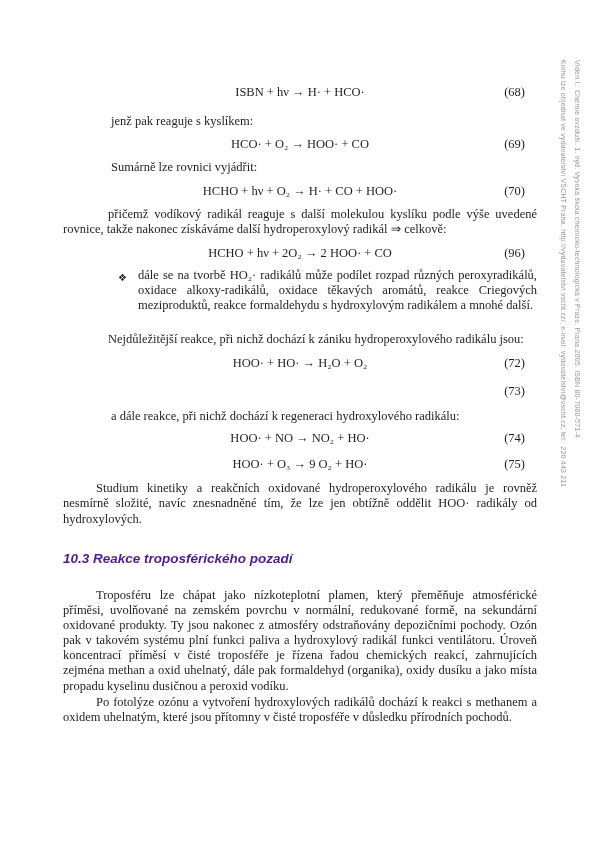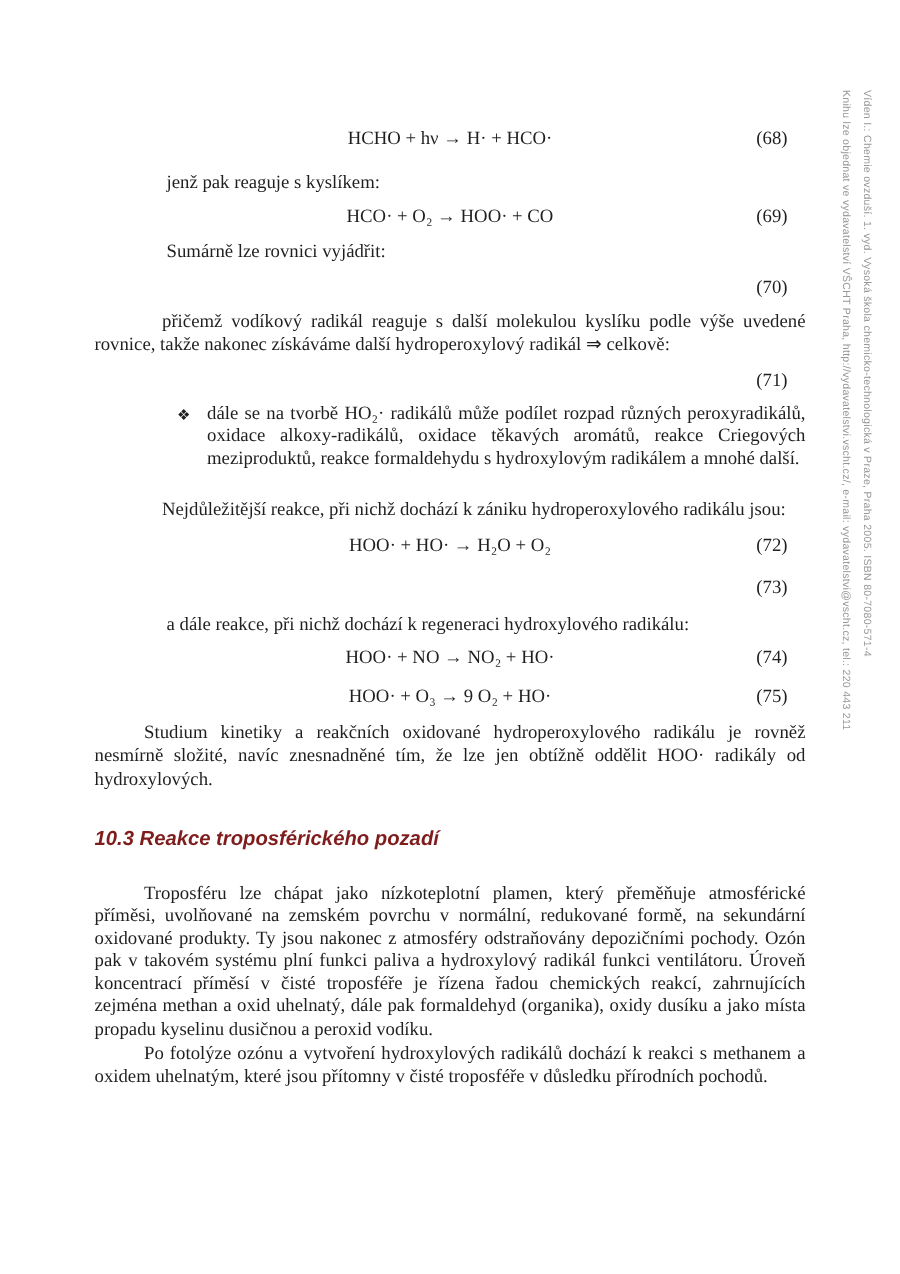--- a/index.html
+++ b/index.html
@@ -70,21 +70,21 @@
     text-align: justify;
   }
   .heading {
     position: absolute;
     left: 0;
     width: 100%;
     font-family: "Liberation Sans", sans-serif;
     font-weight: bold;
     font-style: italic;
     font-size: 13.5px;
-    color: #7f1d1d;
+    color: #4c1d95;
   }
   .sidebar {
     position: absolute;
     top: 60px;
     right: 16px;
     height: 430px;
     writing-mode: vertical-rl;
     font-family: "Liberation Sans", sans-serif;
     font-size: 7px;
     line-height: 14px;
@@ -101,41 +101,43 @@
     font-size: 12px;
   }
 </style>
 </head>
 <body>
 
 <div class="page">
   <div class="content">
 
     <div class="eq" style="top:84px">
-      <span class="eq-f">HCHO + hν → H· + HCO·</span>
+      <span class="eq-f">ISBN + hν → H· + HCO·</span>
       <span class="eq-n">(68)</span>
     </div>
 
     <div class="lead" style="top:114px">jenž pak reaguje s kyslíkem:</div>
 
     <div class="eq" style="top:136px">
       <span class="eq-f">HCO· + O₂ → HOO· + CO</span>
       <span class="eq-n">(69)</span>
     </div>
 
     <div class="lead" style="top:160px">Sumárně lze rovnici vyjádřit:</div>
 
     <div class="eq" style="top:183px">
+      <span class="eq-f">HCHO + hν + O₂ → H· + CO + HOO·</span>
       <span class="eq-n">(70)</span>
     </div>
 
     <div class="para pricemz" style="top:207px">přičemž vodíkový radikál reaguje s další molekulou kyslíku podle výše uvedené rovnice, takže nakonec získáváme další hydroperoxylový radikál ⇒ celkově:</div>
 
     <div class="eq" style="top:245px">
-      <span class="eq-n">(71)</span>
+      <span class="eq-f">HCHO + hν + 2O₂ → 2 HOO· + CO</span>
+      <span class="eq-n">(96)</span>
     </div>
 
     <div class="bullet-item" style="top:268px">
       <span class="bullet-marker">❖</span>
       <div class="bullet-text">dále se na tvorbě HO₂· radikálů může podílet rozpad různých peroxyradikálů, oxidace alkoxy-radikálů, oxidace těkavých aromátů, reakce Criegových meziproduktů, reakce formaldehydu s hydroxylovým radikálem a mnohé další.</div>
     </div>
 
     <div class="lead" style="top:332px; text-indent:45px">Nejdůležitější reakce, při nichž dochází k zániku hydroperoxylového radikálu jsou:</div>
 
     <div class="eq" style="top:355px">

